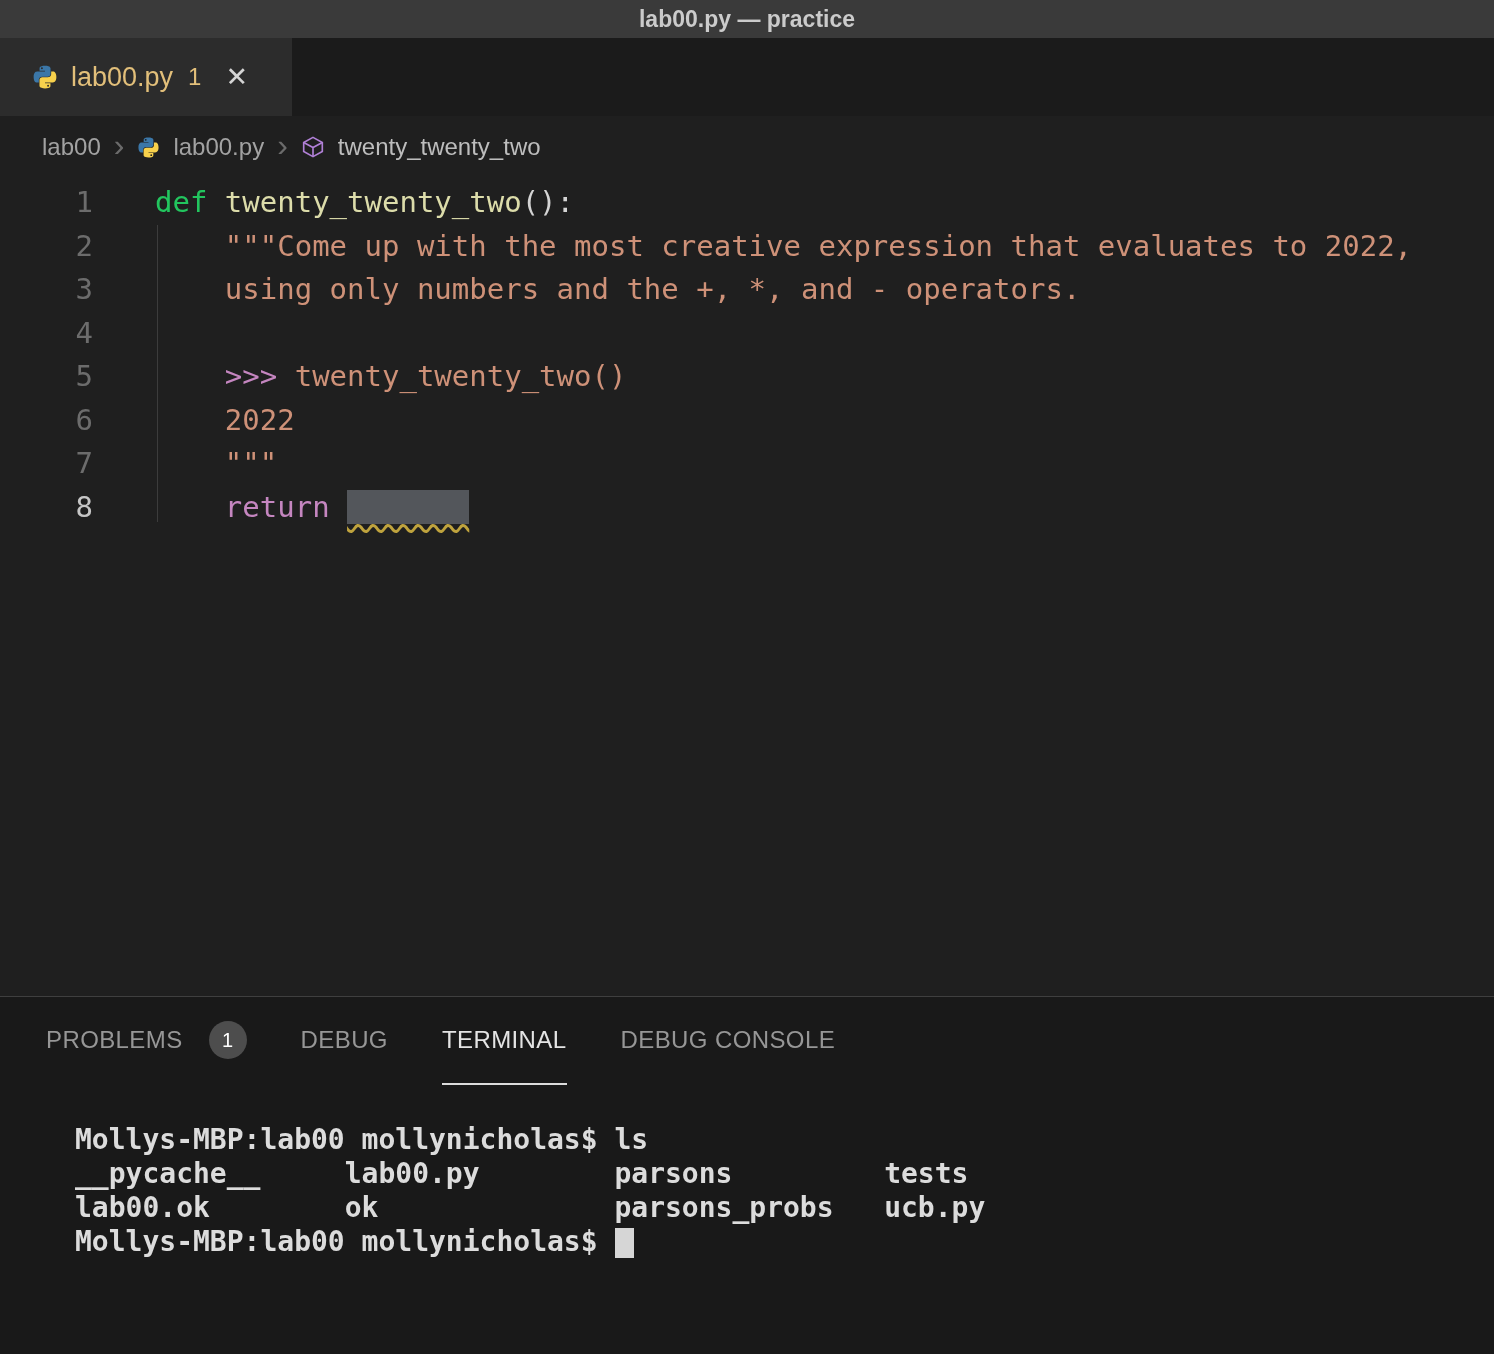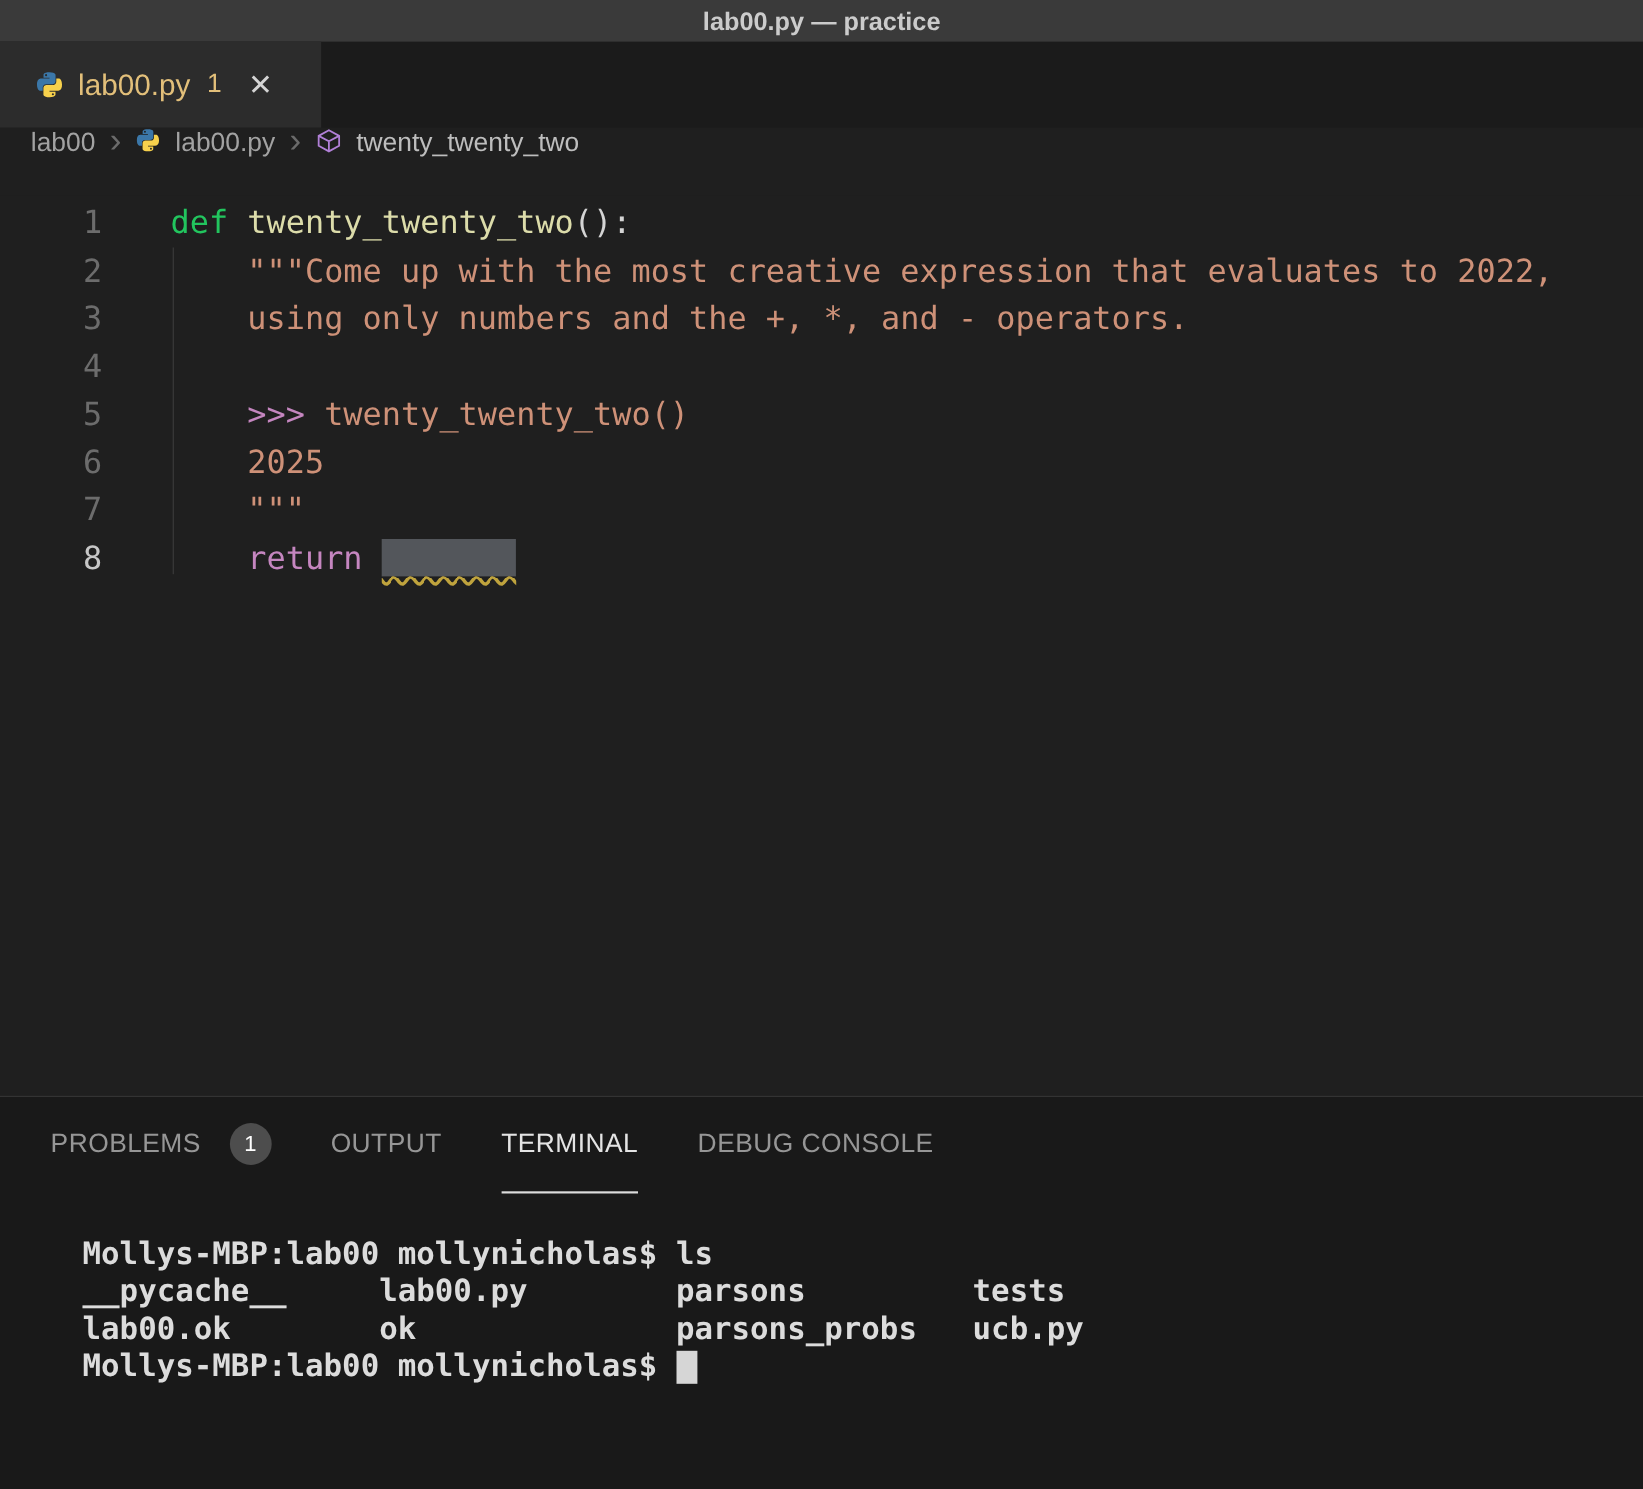--- a/index.html
+++ b/index.html
@@ -26,22 +26,22 @@
   }
   .icon { display: inline-flex; align-items: center; }
   .tab .pyicon { margin-right: 13px; }
   .tab-label { color: #e2bf7a; font-size: 27px; }
   .tab-dirty { color: #e2bf7a; font-size: 24px; margin-left: 15px; }
   .tab-close { color: #d4d4d4; font-size: 27px; margin-left: 24px; cursor: pointer; }
 
   
   .breadcrumb {
     height: 62px; background: #1f1f1f;
-    display: flex; align-items: flex-start;
-    padding-left: 28px; gap: 13px;
+    display: flex; align-items: center;
+    padding-left: 42px; gap: 13px;
     color: #a2a2a2; font-size: 24px;
   }
   .bc-sep { color: #6b6b6b; font-size: 32px; line-height: 1; margin-top: -5px; }
   .bc-item.bright { color: #bdbdbd; }
 
   
   .editor {
     position: relative;
     height: 818px; background: #1f1f1f;
     font-family: "DejaVu Sans Mono", "Liberation Mono", monospace;
@@ -165,42 +165,42 @@
     <div class="code"></div>
   </div>
 
   <div class="row">
     <div class="ln">5</div>
     <div class="code"><span class="kw2">    &gt;&gt;&gt; </span><span class="str">twenty_twenty_two()</span></div>
   </div>
 
   <div class="row">
     <div class="ln">6</div>
-    <div class="code"><span class="str">    2025</span></div>
+    <div class="code"><span class="str">    2022</span></div>
   </div>
 
   <div class="row">
     <div class="ln">7</div>
     <div class="code"><span class="str">    """</span></div>
   </div>
 
   <div class="row">
     <div class="ln active">8</div>
     <div class="code"><span class="kw2">    return </span><span class="sel">       </span></div>
   </div>
 </div>
 
 <div class="panel">
   <div class="panel-tabs">
     <div class="ptab">
       <span>PROBLEMS</span>
       <span class="badge">1</span>
     </div>
     <div class="ptab">
-      <span>OUTPUT</span>
+      <span>DEBUG</span>
     </div>
     <div class="ptab active">
       <span>TERMINAL</span>
     </div>
     <div class="ptab">
       <span>DEBUG CONSOLE</span>
     </div>
   </div>
 
   <div class="terminal">

